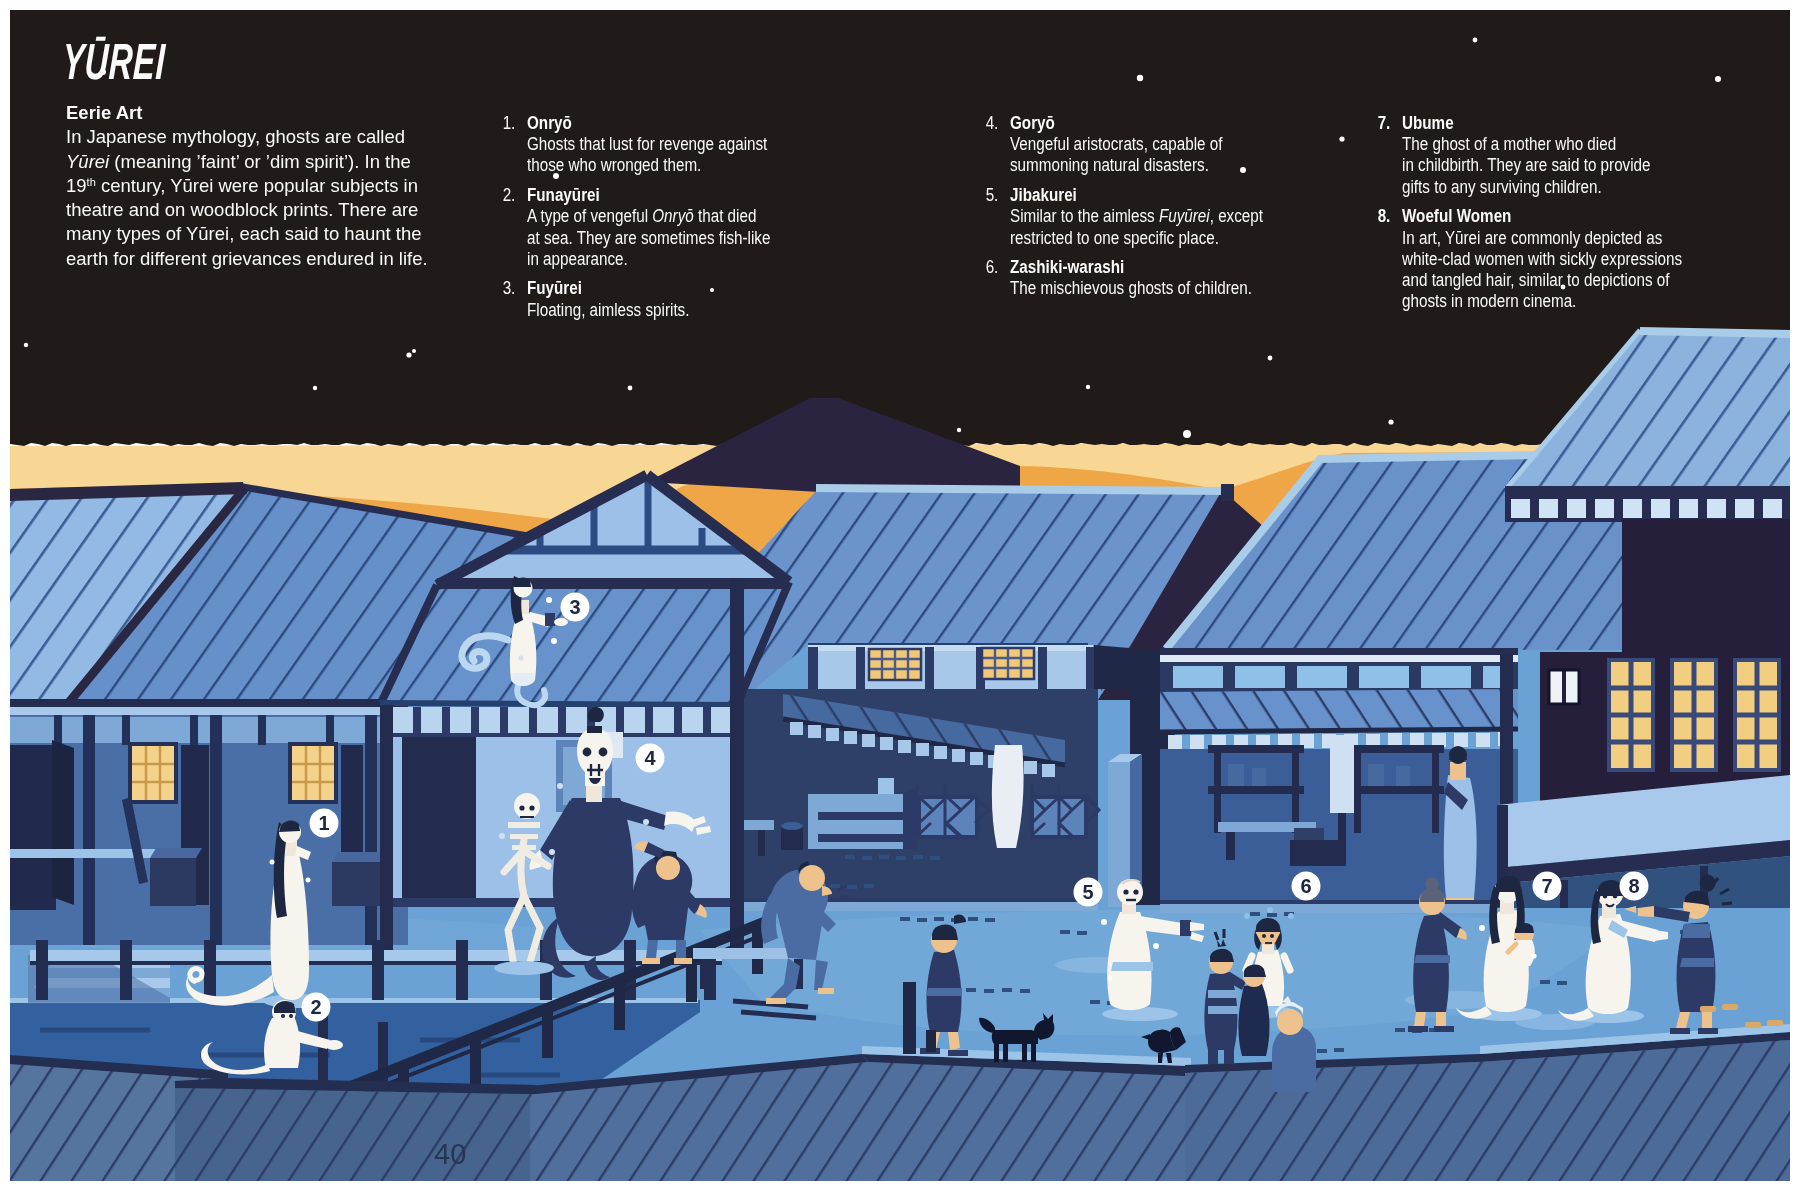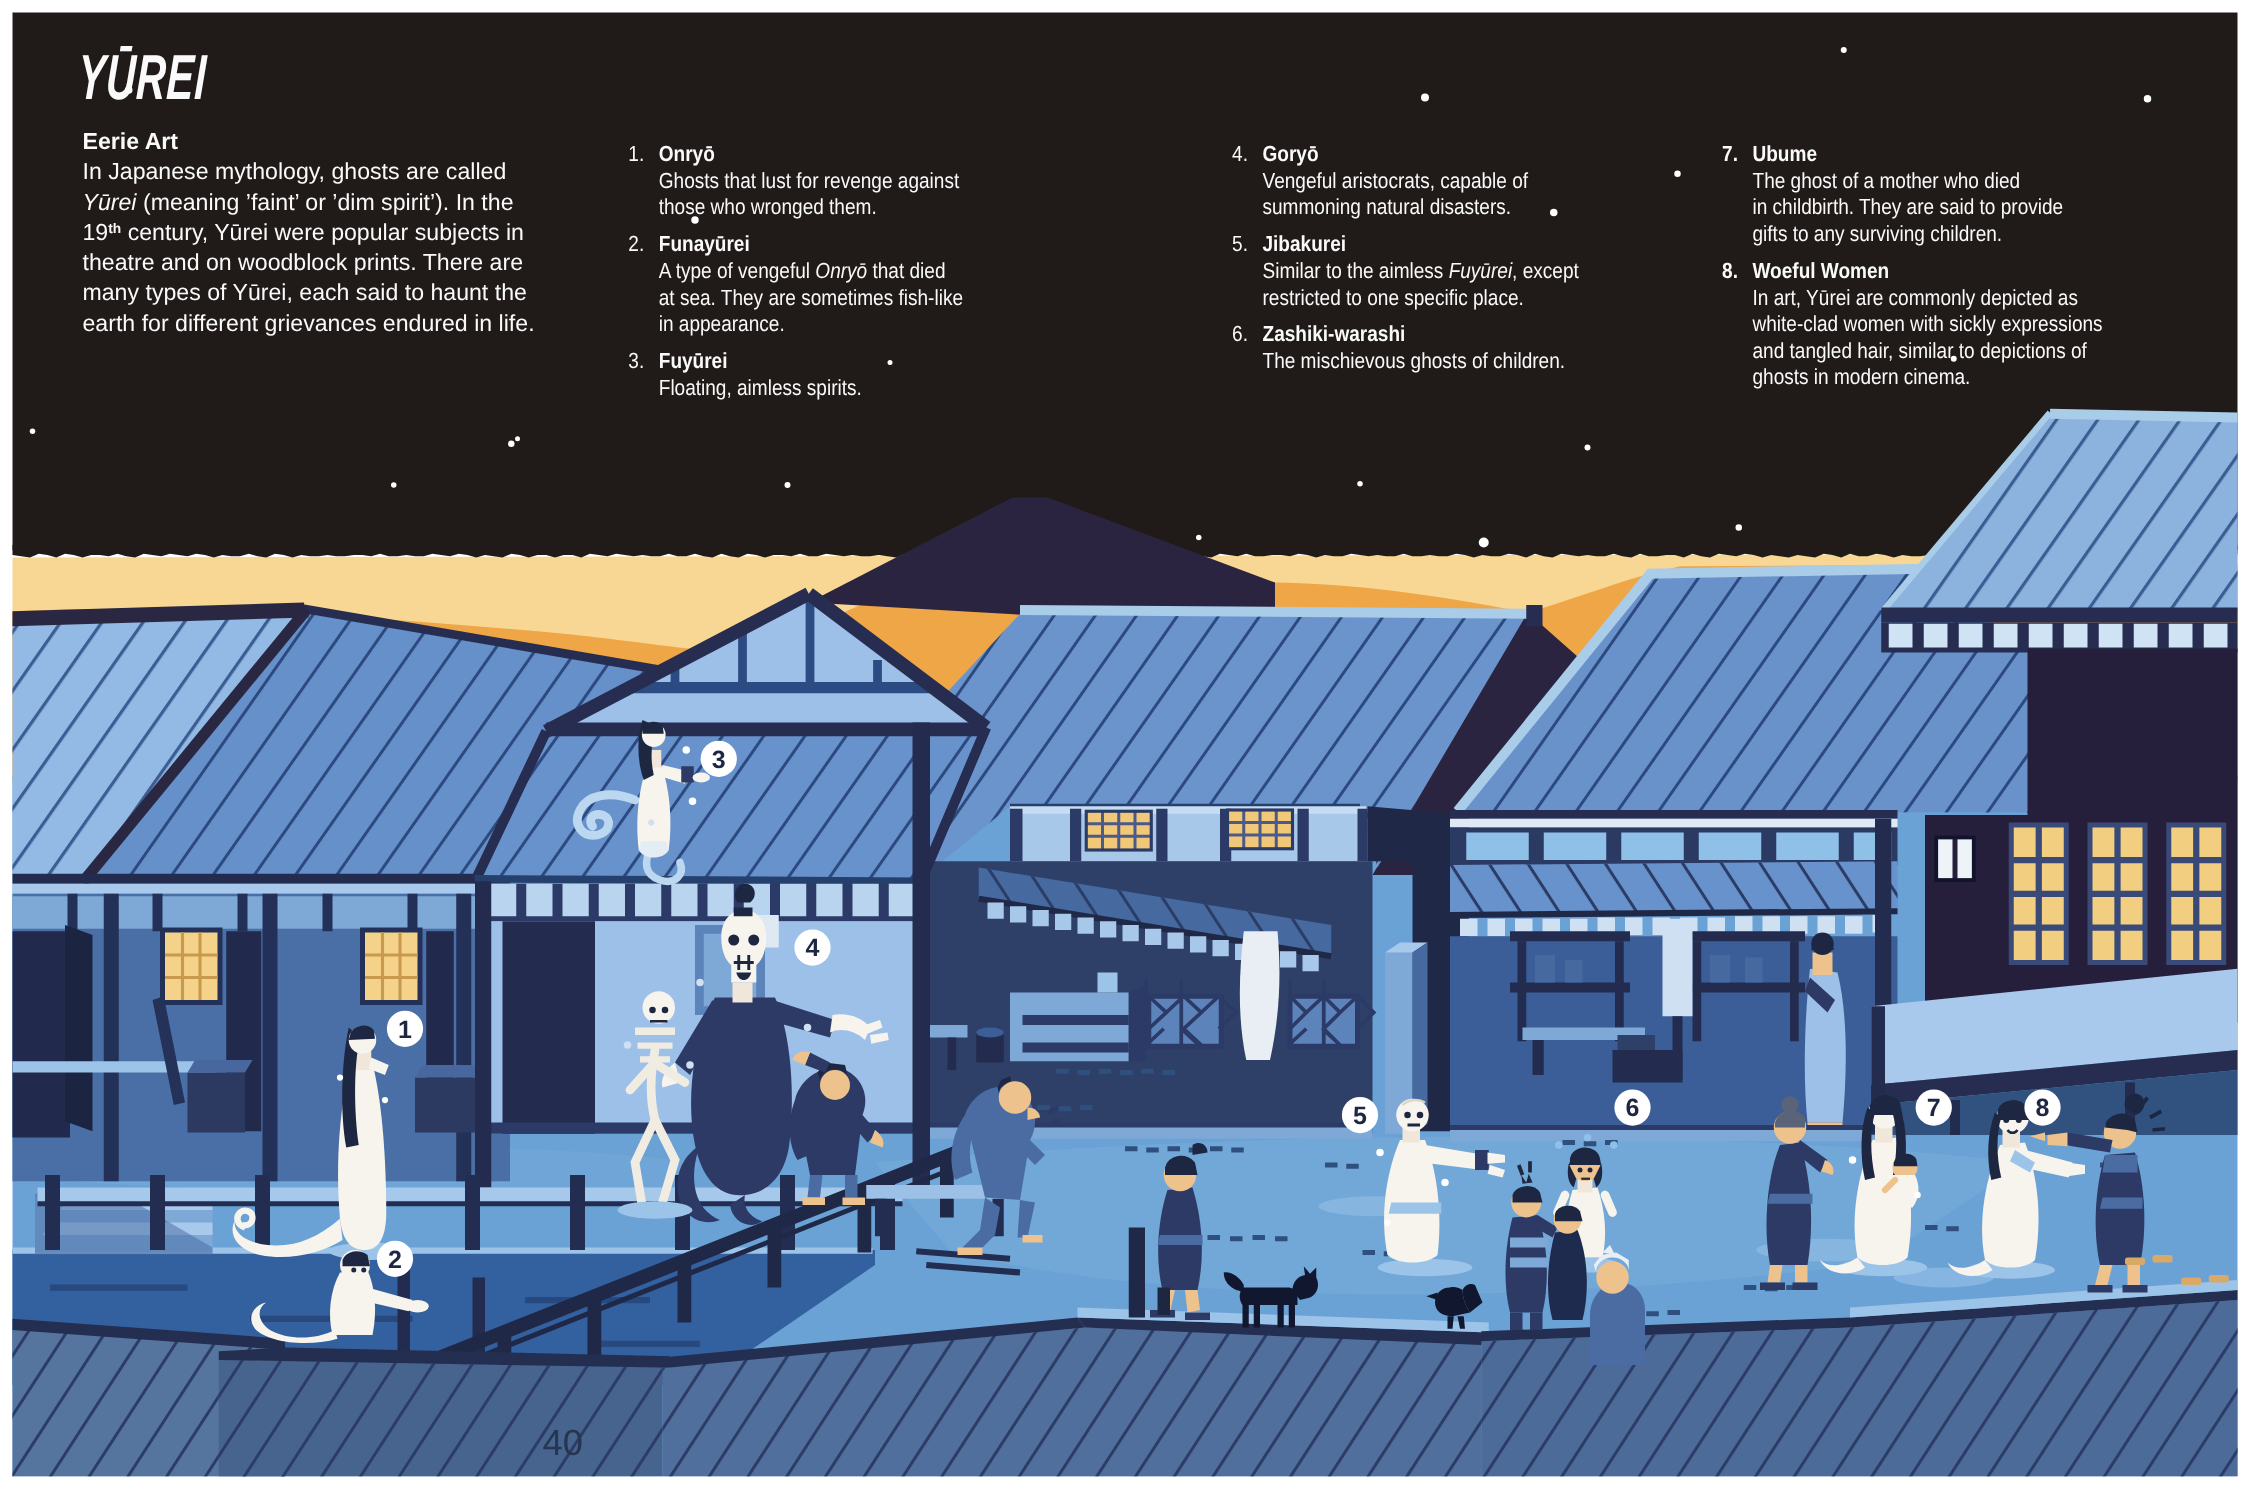--- a/index.html
+++ b/index.html
@@ -4,21 +4,21 @@
 html,body{margin:0;padding:0;background:#fff;}
 .page{position:relative;width:1800px;height:1191px;background:#fff;overflow:hidden;font-family:"Liberation Sans",sans-serif;}
 .art{position:absolute;left:0;top:0;}
 .txt{position:absolute;color:#fbfafa;font-size:18.5px;line-height:24.3px;letter-spacing:0px;transform-origin:left top;white-space:nowrap;}
 .txt b{font-weight:bold;}
 .txt i{font-style:italic;}
 .lst{line-height:21.2px;font-size:17.5px;transform:scaleX(0.87);}
 .item{margin:0 0 8.5px 0;position:relative;}
 .no{position:absolute;left:-28px;font-weight:normal;}
 .nb{font-weight:bold;}
-sup{font-size:11px;vertical-align:6px;line-height:0;font-weight:bold;}
+sup{font-size:11px;vertical-align:6px;line-height:0;}
 </style></head>
 <body>
 <div class="page">
 <svg class="art" width="1800" height="1191" viewBox="0 0 1800 1191">
 <defs>
 <pattern id="seamA" width="27" height="27" patternUnits="userSpaceOnUse" patternTransform="rotate(-55)">
   <rect width="27" height="27" fill="none"></rect>
           <rect y="0" width="27" height="2.6" fill="#3c5c94"></rect>
 </pattern>
 <pattern id="seamB" width="27" height="27" patternUnits="userSpaceOnUse" patternTransform="rotate(-55)">

